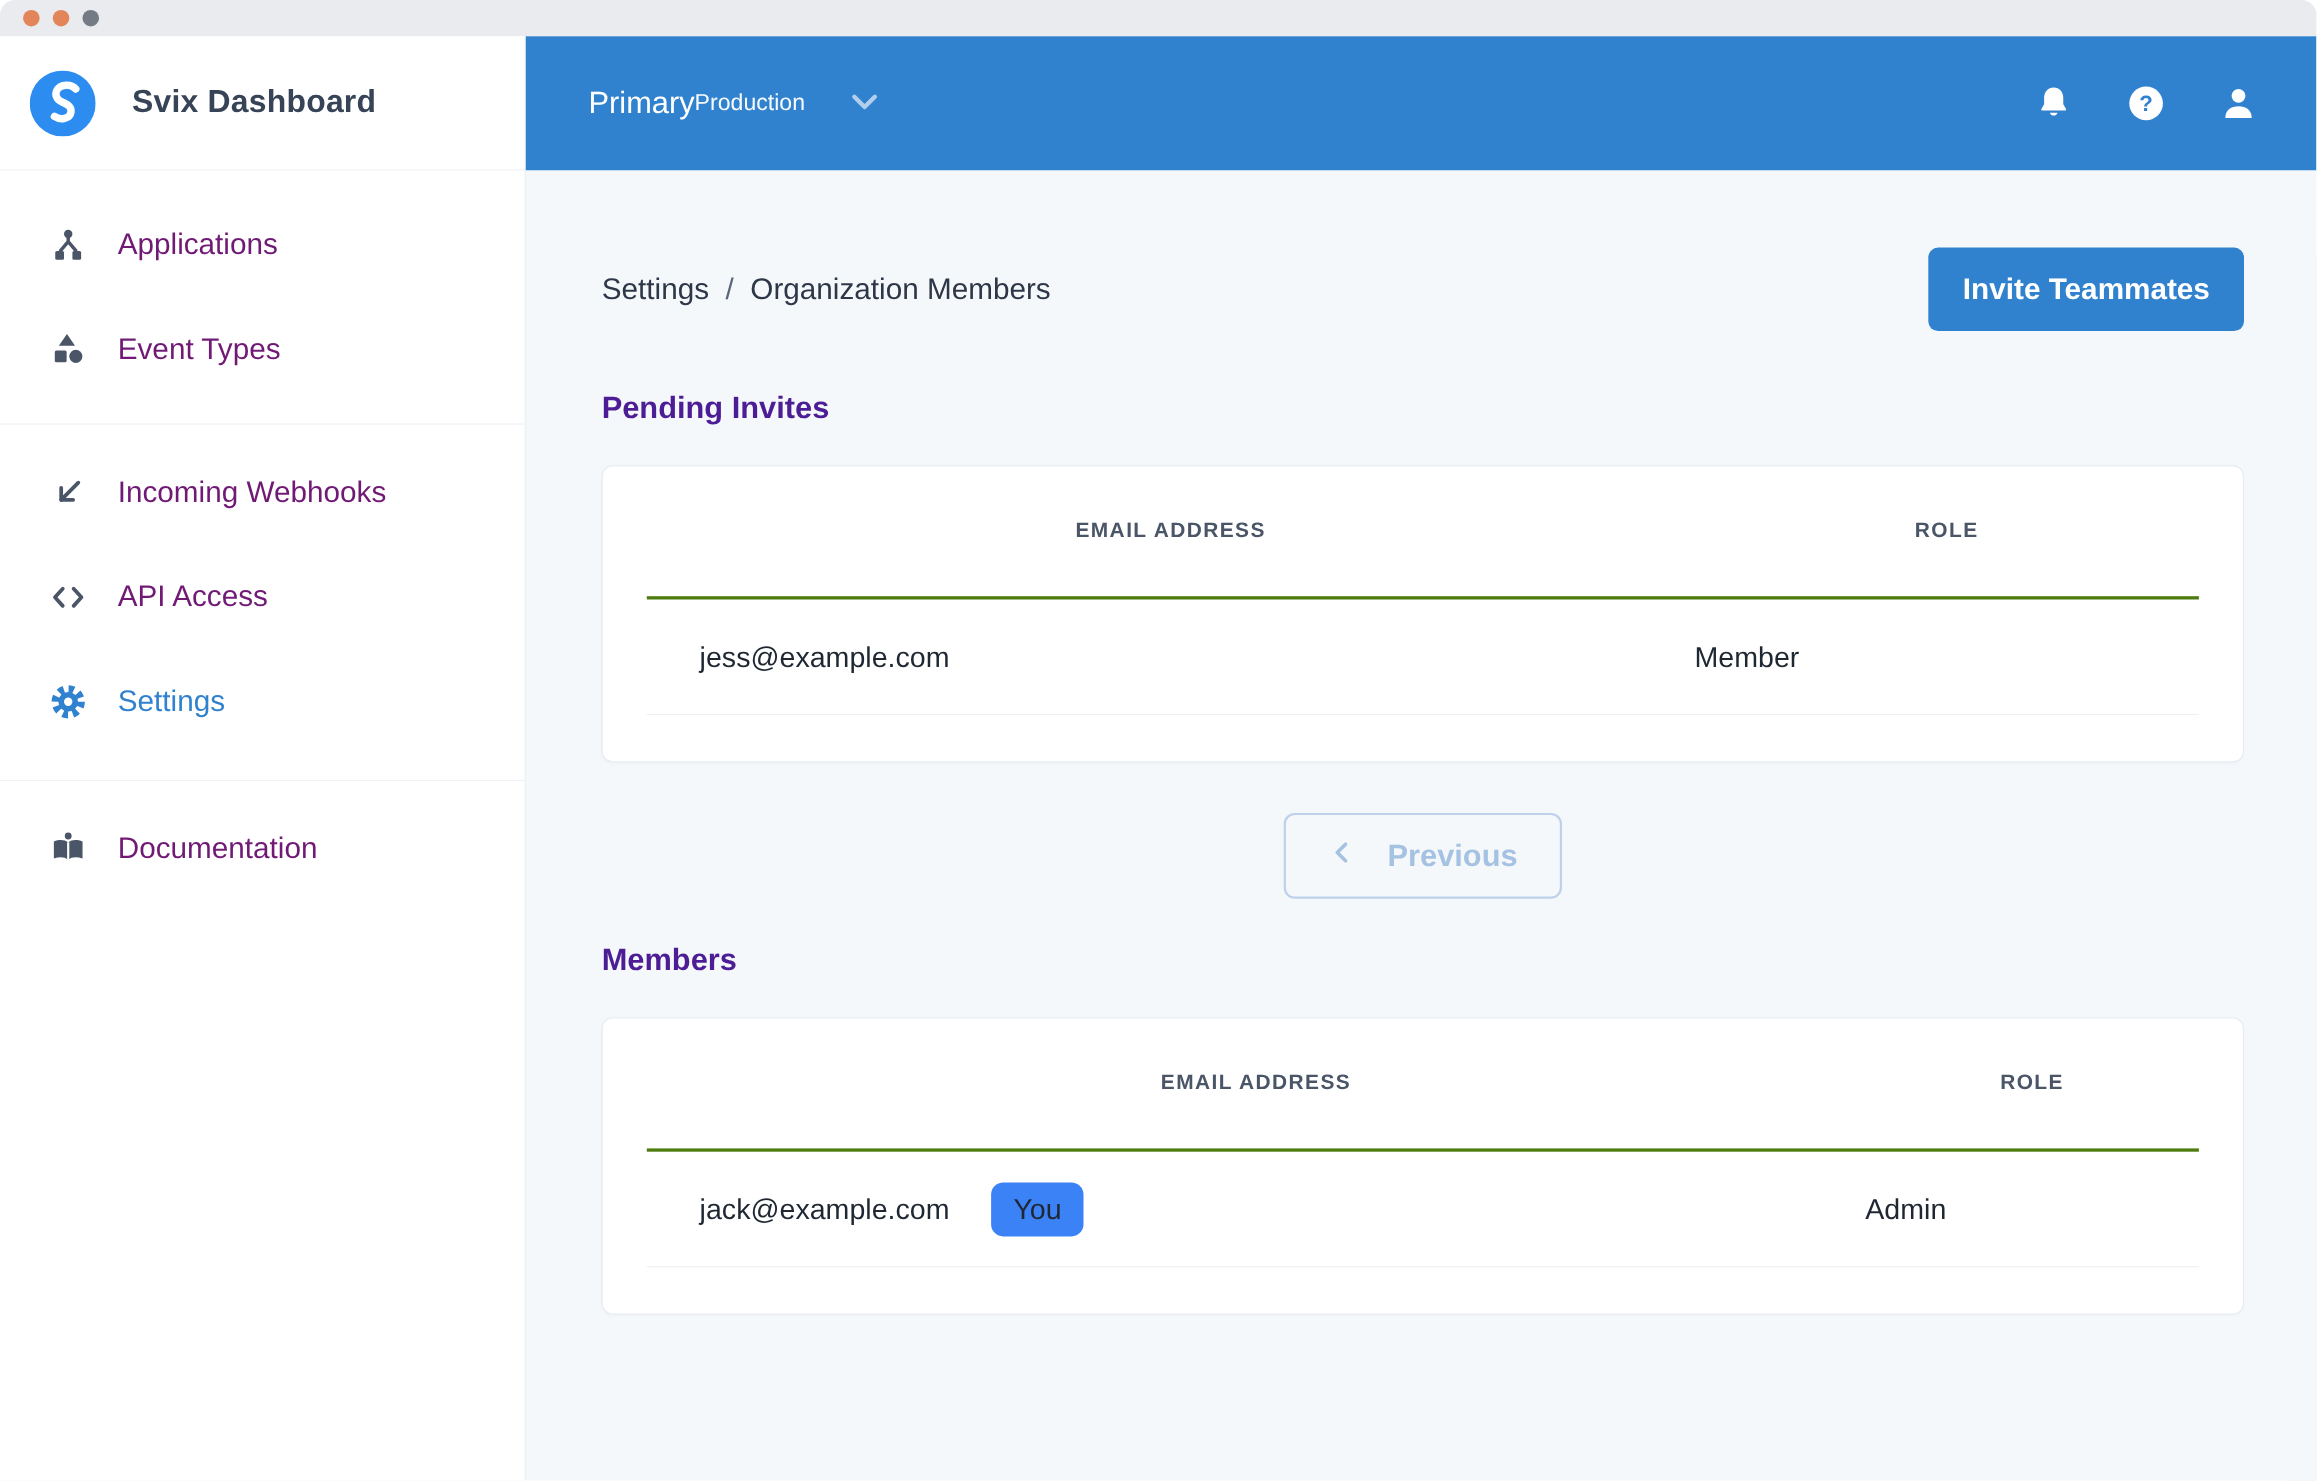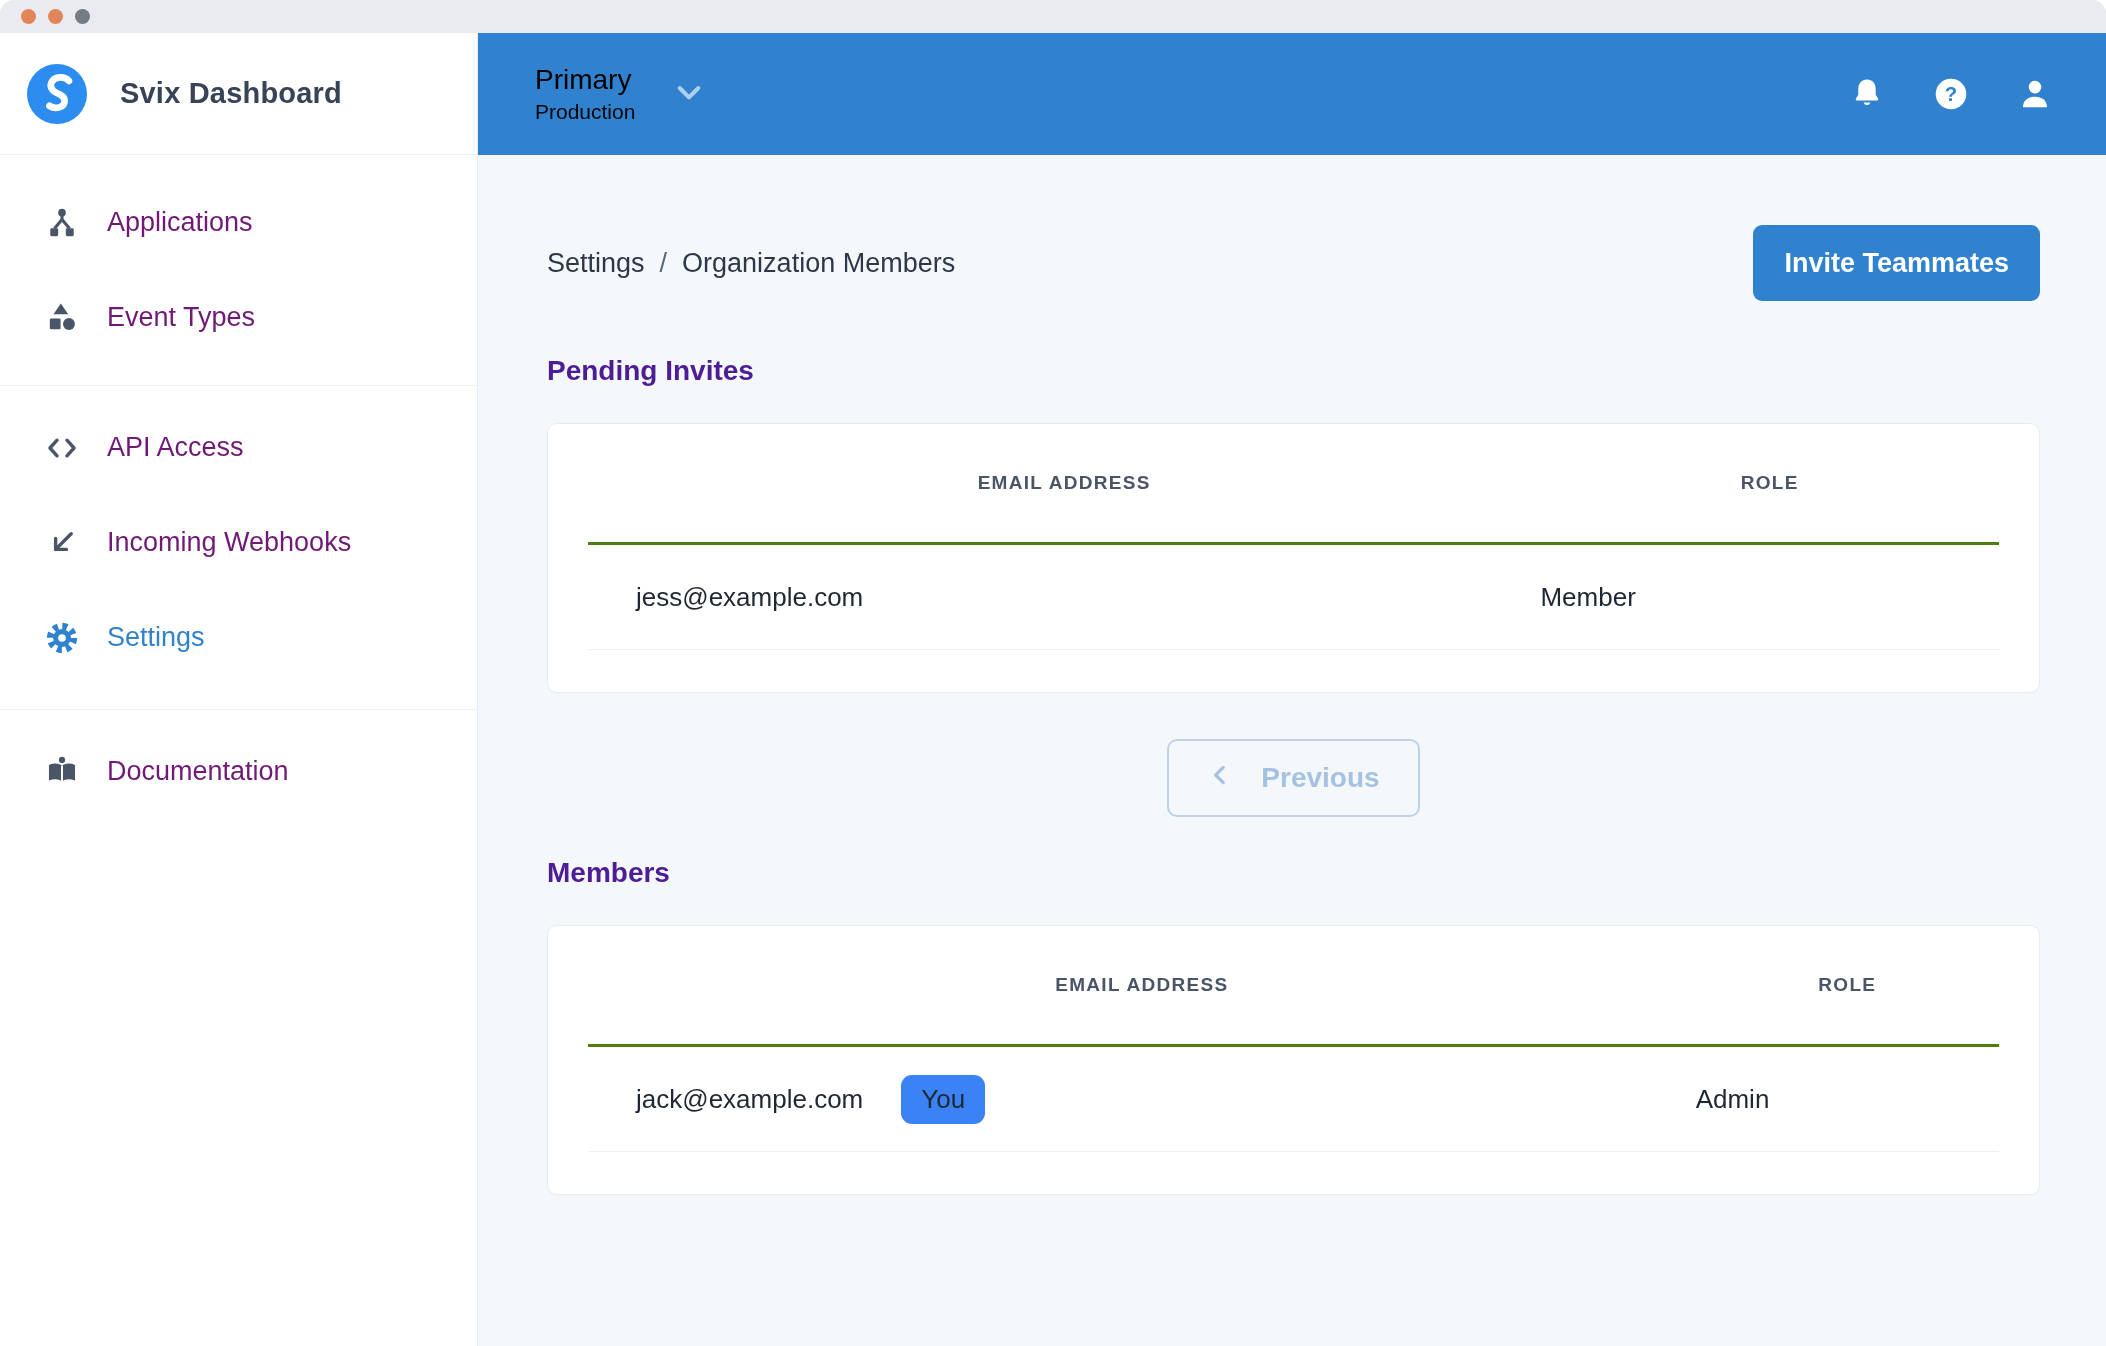--- a/index.html
+++ b/index.html
@@ -35,21 +35,21 @@
   .nav-item .nicon { width:34px; height:34px; flex:none; display:flex; align-items:center; justify-content:center; }
   .nav-item .nicon svg { width:34px; height:34px; }
   .nav-item.active { color:#3182ce; }
 
   
   .main { flex:1; display:flex; flex-direction:column; min-width:0; }
 
   .topbar { height:122px; flex:none; background:#3182ce; display:flex; align-items:center;
             justify-content:space-between; padding:0 52px 0 57px; }
   .env { display:flex; align-items:center; gap:38px; cursor:pointer; }
-  .env-names { display:flex; flex-direction:column; color:#000000; }
+  .env-names { display:flex; flex-direction:row; color:#ffffff; }
   .env-name { font-size:28px; line-height:1.15; }
   .env-sub  { font-size:21px; line-height:1.2; margin-top:3px; opacity:.96; }
   .env-chevron svg { width:32px; height:32px; }
   .topbar-icons { display:flex; align-items:center; gap:46px; }
   .tb-icon { width:38px; height:38px; display:flex; align-items:center; justify-content:center; cursor:pointer; }
   .tb-icon svg { width:36px; height:36px; }
 
   
   .content { flex:1; background:#f5f8fb; padding:70px 66px 40px 69px; overflow:auto; }
 
@@ -131,34 +131,34 @@
               </svg>
             </span>
             <span>Event Types</span>
           </div>
         </div>
 
         <div class="nav-group g2">
           <div class="nav-item">
             <span class="nicon">
               <svg viewBox="0 0 24 24" fill="none" stroke="#4a5568" stroke-width="2.4" stroke-linecap="round" stroke-linejoin="round">
+                <line x1="18.5" y1="5.5" x2="7.5" y2="16.5"></line>
+                <polyline points="7.5,8.8 7.5,16.5 15.2,16.5"></polyline>
+              </svg>
+            </span>
+            <span>Incoming Webhooks</span>
+          </div>
+          <div class="nav-item">
+            <span class="nicon">
+              <svg viewBox="0 0 24 24" fill="none" stroke="#4a5568" stroke-width="2.4" stroke-linecap="round" stroke-linejoin="round">
                 <polyline points="8.5,6.5 3.5,12 8.5,17.5"></polyline>
                 <polyline points="15.5,6.5 20.5,12 15.5,17.5"></polyline>
               </svg>
             </span>
             <span>API Access</span>
-          </div>
-          <div class="nav-item">
-            <span class="nicon">
-              <svg viewBox="0 0 24 24" fill="none" stroke="#4a5568" stroke-width="2.4" stroke-linecap="round" stroke-linejoin="round">
-                <line x1="18.5" y1="5.5" x2="7.5" y2="16.5"></line>
-                <polyline points="7.5,8.8 7.5,16.5 15.2,16.5"></polyline>
-              </svg>
-            </span>
-            <span>Incoming Webhooks</span>
           </div>
           <div class="nav-item active">
             <span class="nicon">
               <svg viewBox="0 0 24 24">
                 <circle cx="12" cy="12" r="8.2" fill="none" stroke="#3182ce" stroke-width="5" stroke-dasharray="3.4 3.04"></circle>
                 <circle cx="12" cy="12" r="6.3" fill="#3182ce"></circle>
                 <circle cx="12" cy="12" r="2.7" fill="#ffffff"></circle>
               </svg>
             </span>
             <span>Settings</span>

